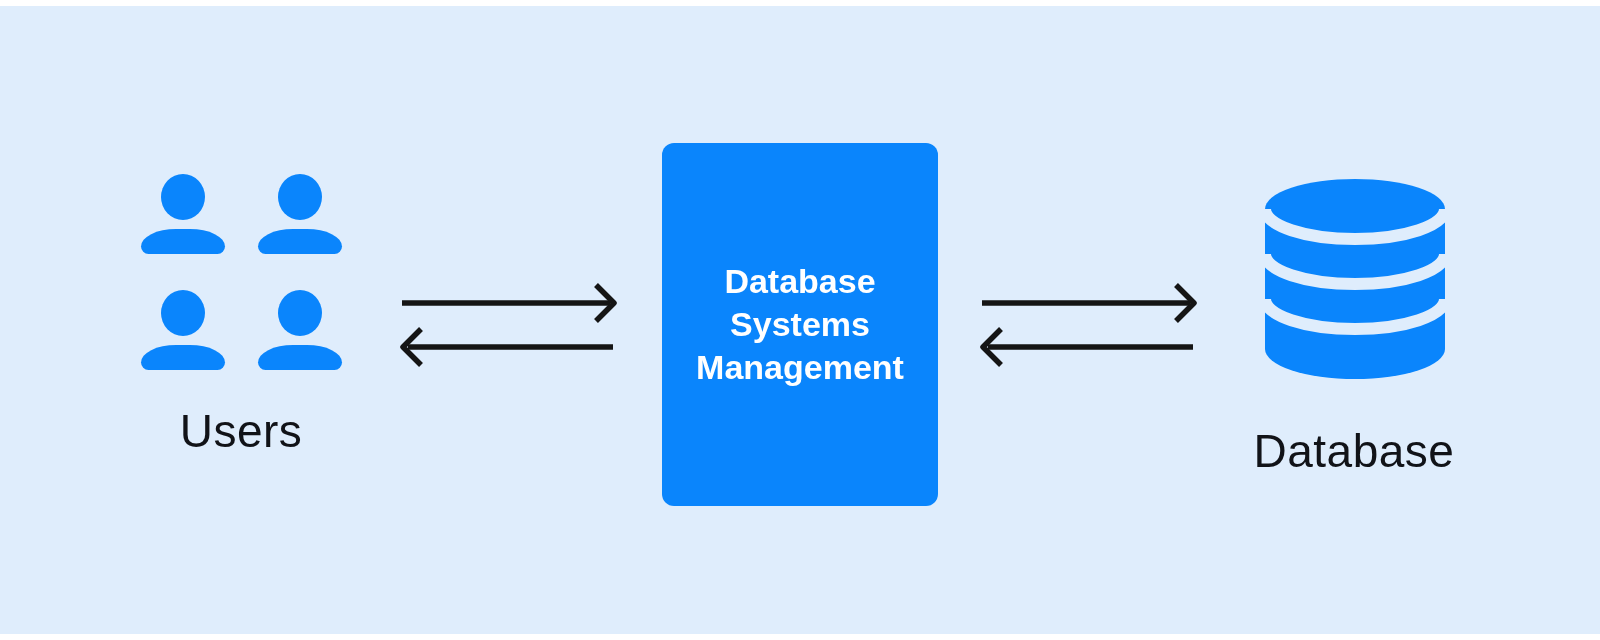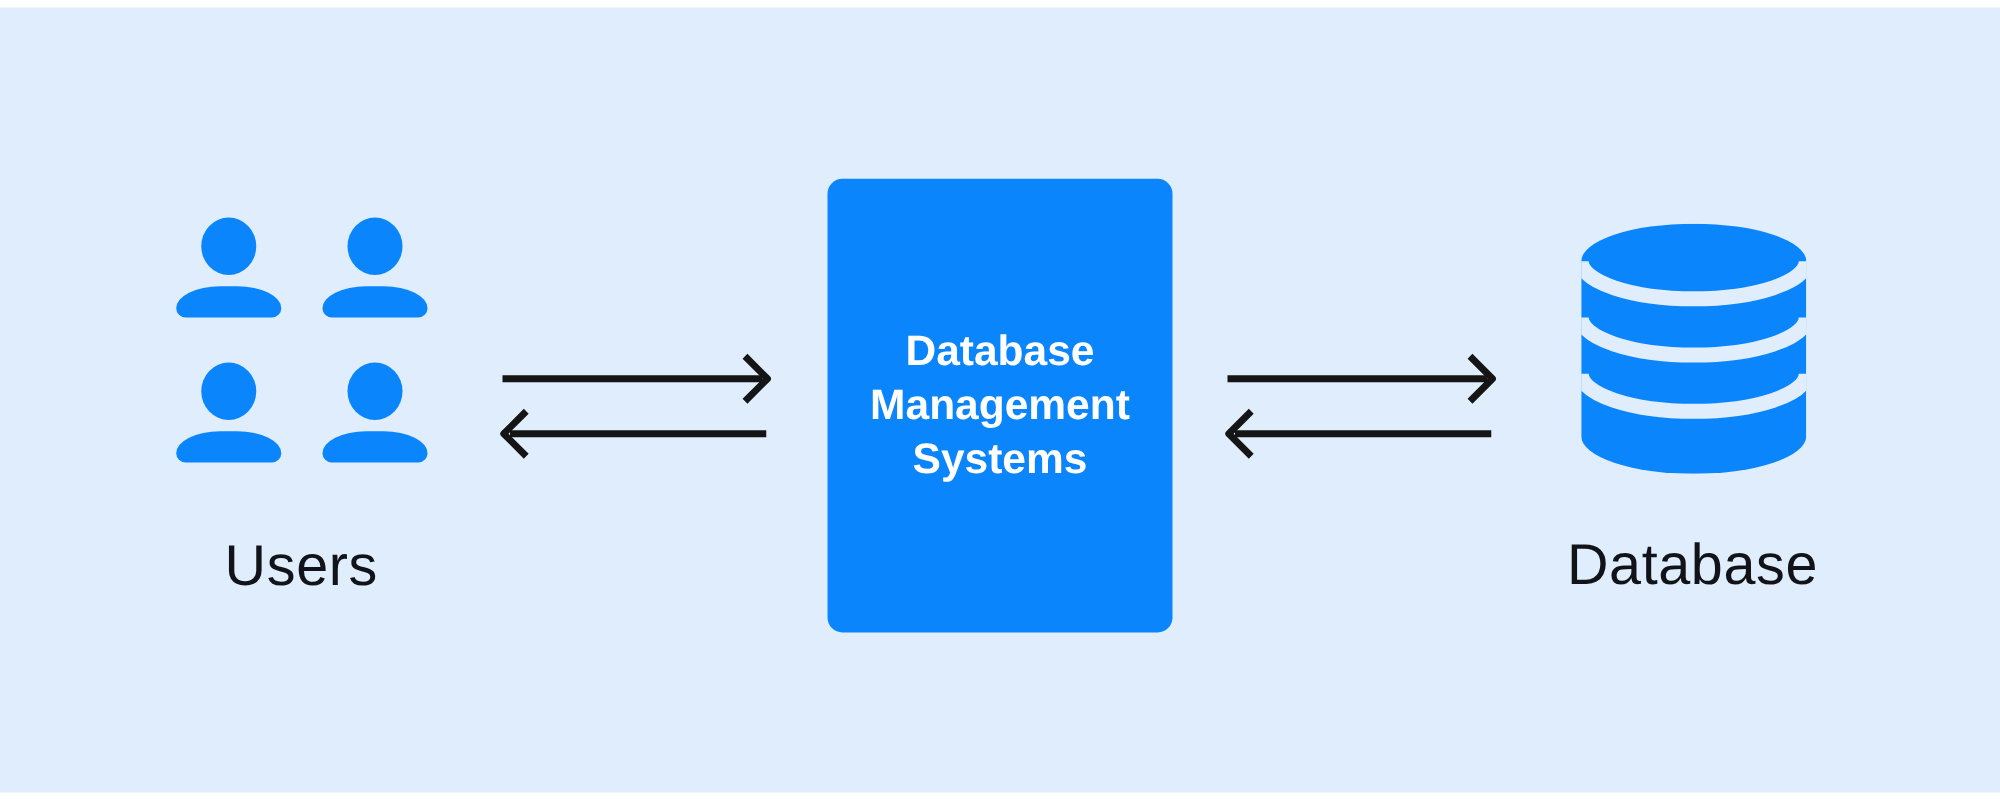--- a/index.html
+++ b/index.html
@@ -109,36 +109,36 @@
         <div class="torso"></div>
       </div>
       <div class="person" style="left:141px; top:284px;">
         <div class="head"></div>
         <div class="torso"></div>
       </div>
       <div class="person" style="left:258px; top:284px;">
         <div class="head"></div>
         <div class="torso"></div>
       </div>
-      <div class="node-label" style="left:121px; top:419px; width:240px;">Users</div>
+      <div class="node-label" style="left:121px; top:398px; width:240px;">Users</div>
     </div>
 
     <svg class="arrow-pair" style="left:398px; top:271px;" viewBox="0 0 230 96">
       <g stroke="#151515" stroke-width="5.5" fill="none" stroke-linejoin="round">
         <path d="M4,26 L212,26"></path>
         <path d="M198,8 L216,26 L198,44"></path>
         <path d="M10,70 L215,70"></path>
         <path d="M23,52 L5,70 L23,88"></path>
       </g>
     </svg>
 
     <div class="dbms-box">
       <div class="line">Database</div>
+      <div class="line">Systems</div>
       <div class="line">Management</div>
-      <div class="line">Systems</div>
     </div>
 
     <svg class="arrow-pair" style="left:978px; top:271px;" viewBox="0 0 230 96">
       <g stroke="#151515" stroke-width="5.5" fill="none" stroke-linejoin="round">
         <path d="M4,26 L212,26"></path>
         <path d="M198,8 L216,26 L198,44"></path>
         <path d="M10,70 L215,70"></path>
         <path d="M23,52 L5,70 L23,88"></path>
       </g>
     </svg>

